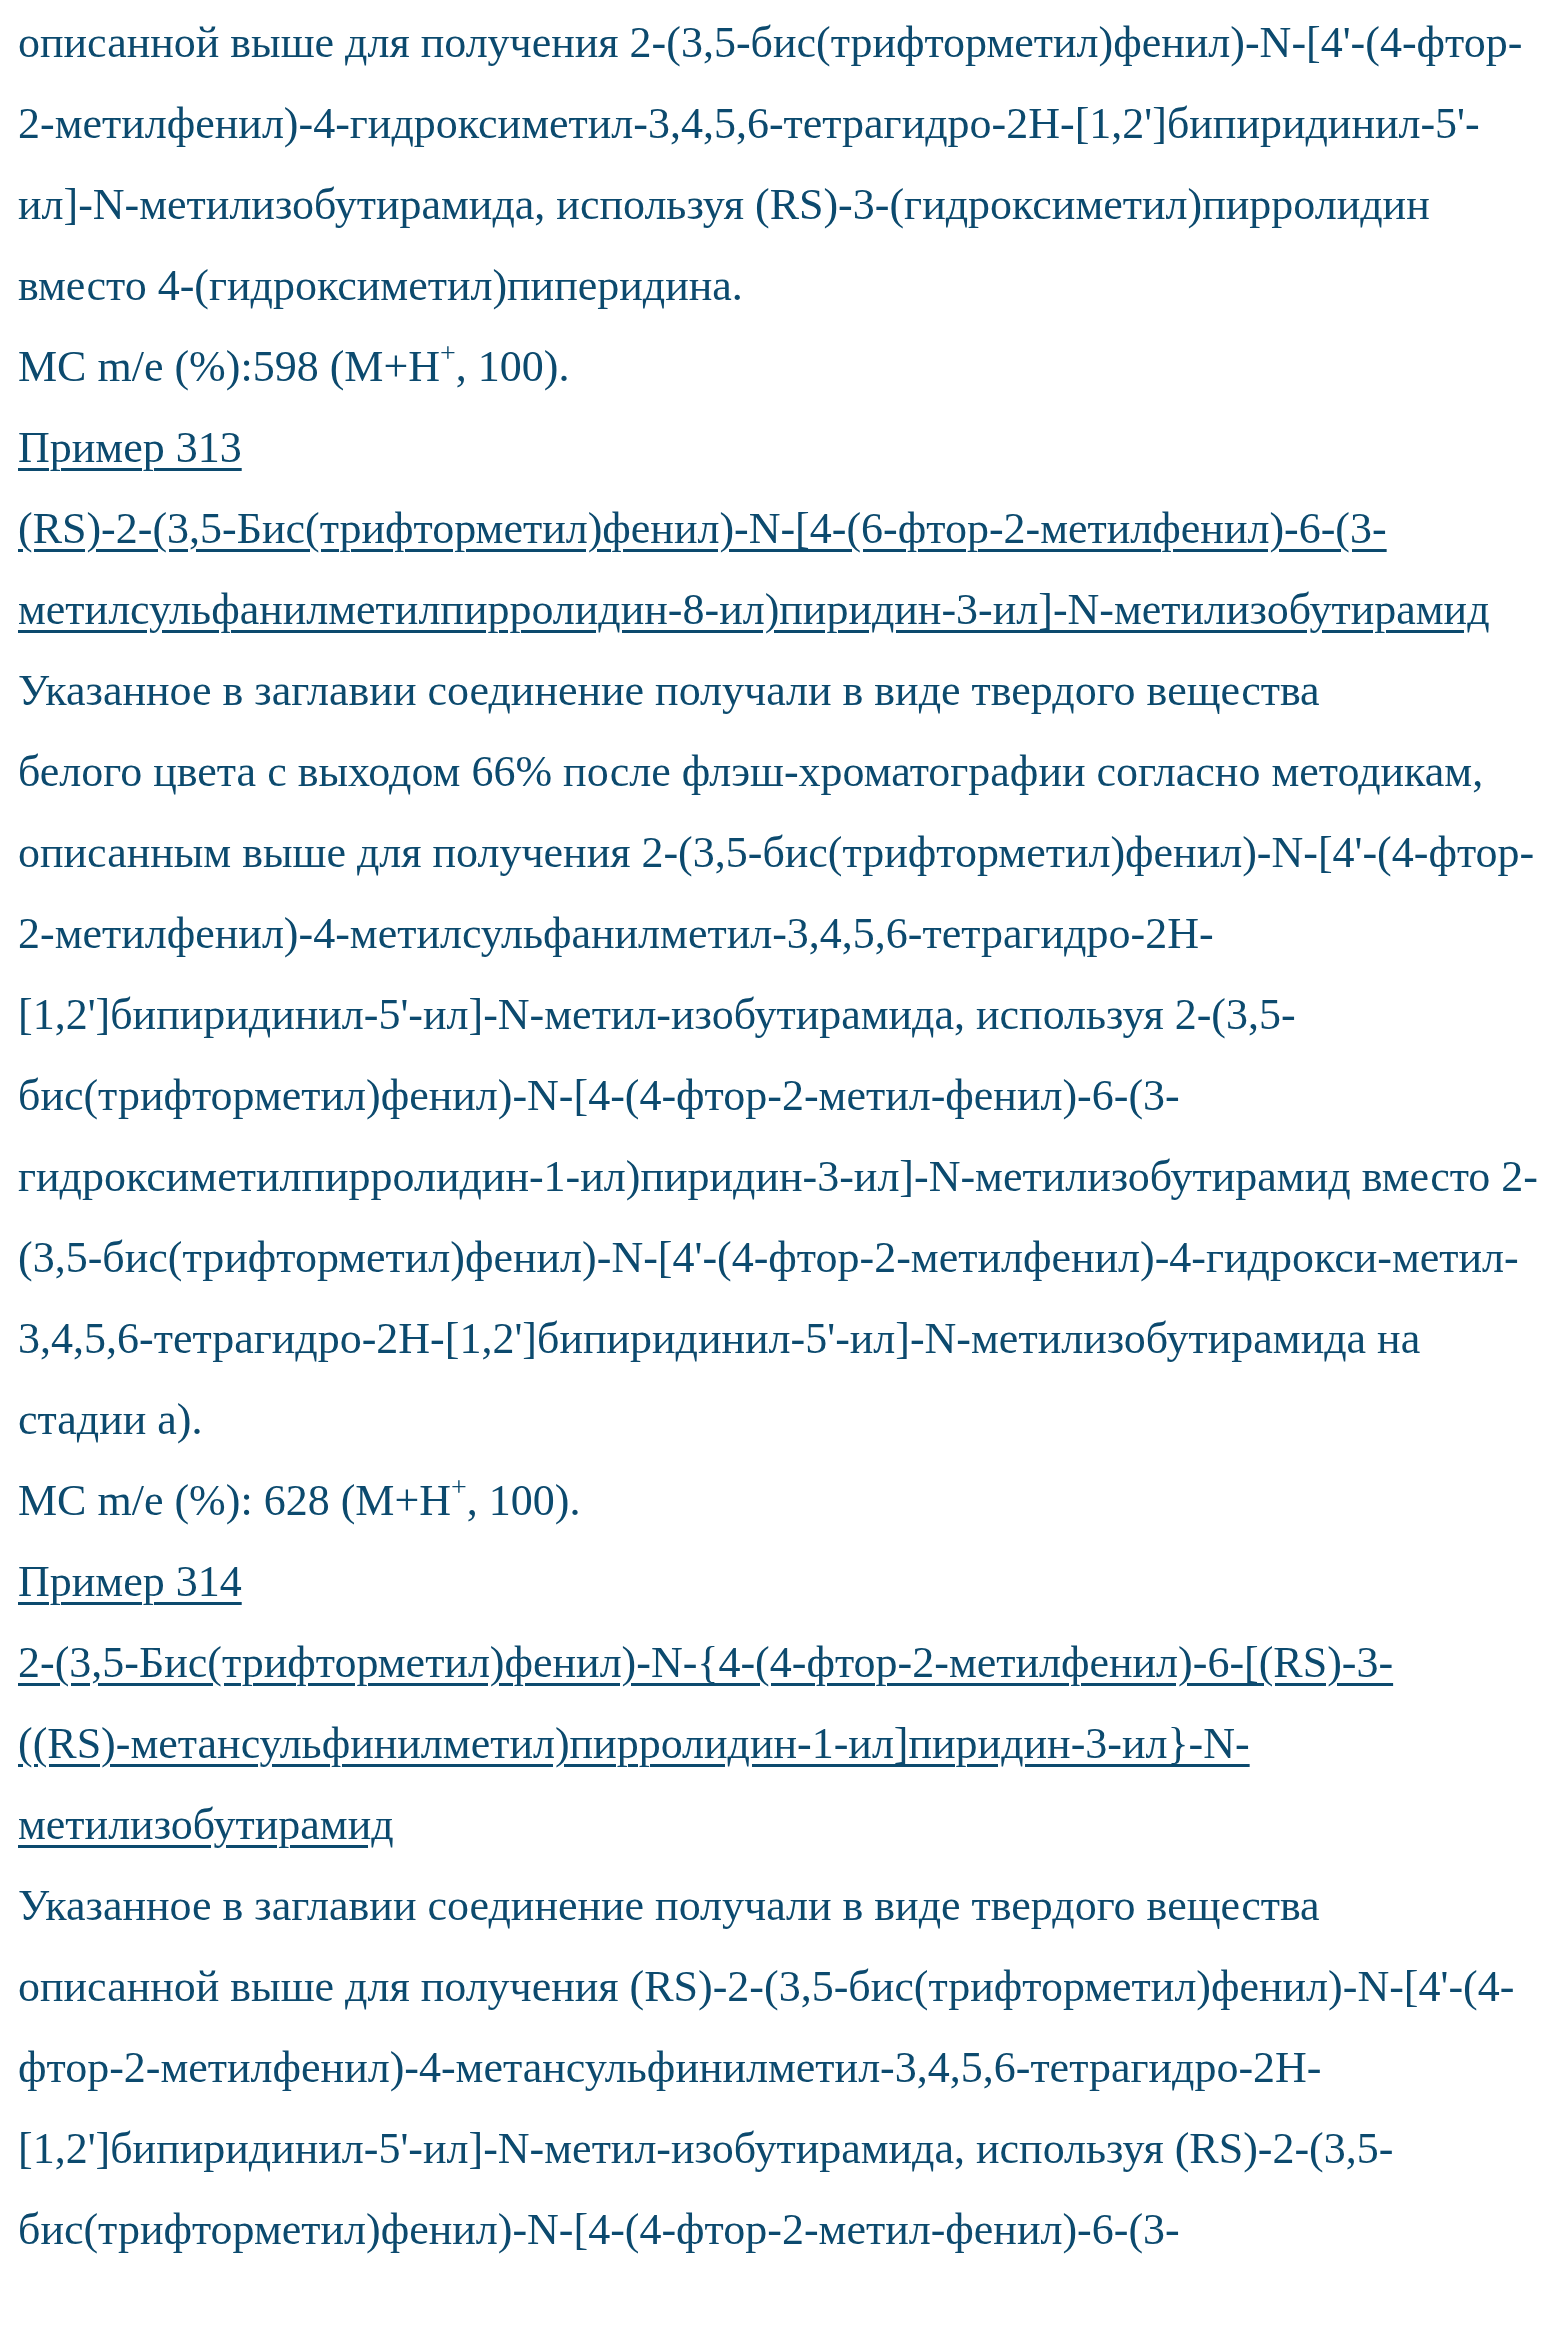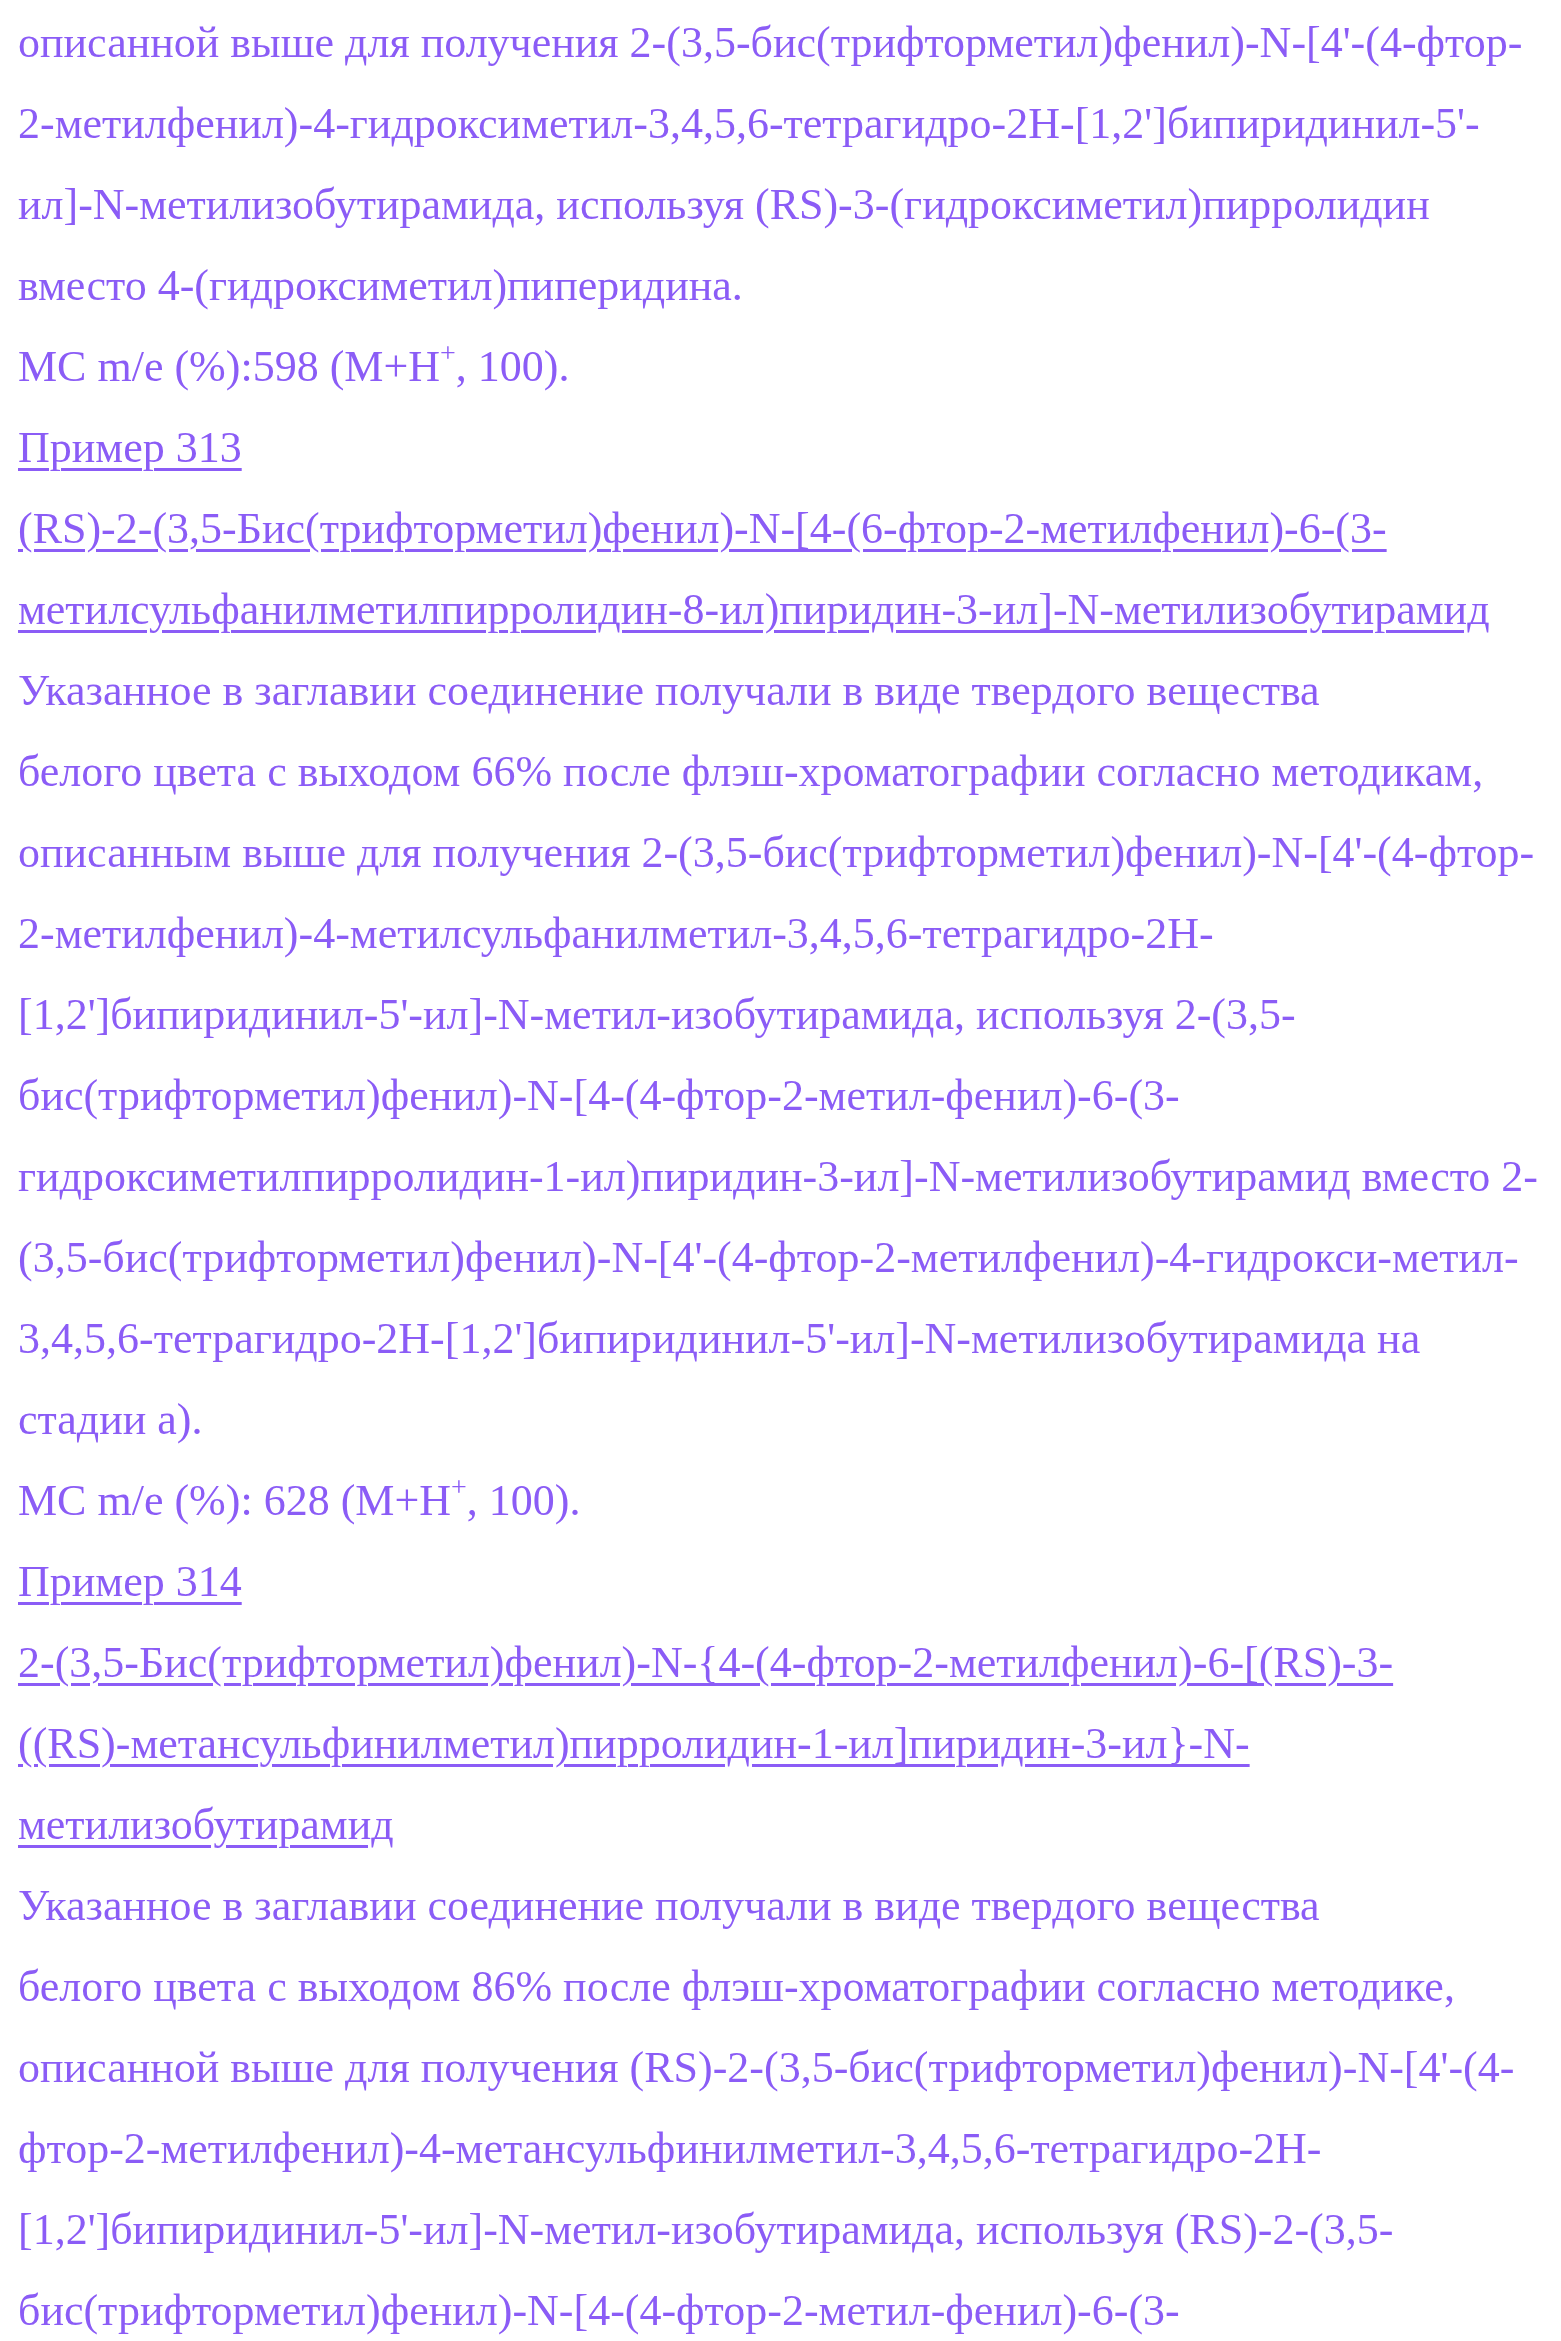--- a/index.html
+++ b/index.html
@@ -1,19 +1,19 @@
 <!DOCTYPE html>
 <html style="font-size:13px"><head>
 <meta charset="utf-8">
 <style>
   html, body { margin: 0; padding: 0; background: #ffffff; }
   body { width: 1561px; height: 2342px; overflow: hidden; position: relative; }
   .page {
     position: absolute; left: 0; top: 0; width: 1561px; height: 2342px;
-    background: #ffffff; color: #8b5cf6;
+    background: #ffffff; color: #0c4a6e;
     font-family: "Liberation Serif", "DejaVu Serif", serif;
     font-size: 44px;
     line-height: 81px;
     padding-top: 1.6px;
     box-sizing: border-box;
   }
   .line {
     display: block; white-space: nowrap; height: 81px;
     padding-left: 18px;
   }
@@ -55,21 +55,20 @@
   </section>
 
   <section>
     <div class="line indent"><span class="u">Пример 314</span></div>
     <div class="line indent"><span class="u">2-(3,5-Бис(трифторметил)фенил)-N-{4-(4-фтор-2-метилфенил)-6-[(RS)-3-</span></div>
     <div class="line"><span class="u">((RS)-метансульфинилметил)пирролидин-1-ил]пиридин-3-ил}-N-</span></div>
     <div class="line"><span class="u">метилизобутирамид</span></div>
 
     <div>
       <span class="line indent">Указанное в заглавии соединение получали в виде твердого вещества</span>
-      <span class="line">белого цвета с выходом 86% после флэш-хроматографии согласно методике,</span>
       <span class="line">описанной выше для получения (RS)-2-(3,5-бис(трифторметил)фенил)-N-[4'-(4-</span>
       <span class="line">фтор-2-метилфенил)-4-метансульфинилметил-3,4,5,6-тетрагидро-2H-</span>
       <span class="line">[1,2']бипиридинил-5'-ил]-N-метил-изобутирамида, используя (RS)-2-(3,5-</span>
       <span class="line">бис(трифторметил)фенил)-N-[4-(4-фтор-2-метил-фенил)-6-(3-</span>
 
     </div>
   </section>
 
 </div>
 

